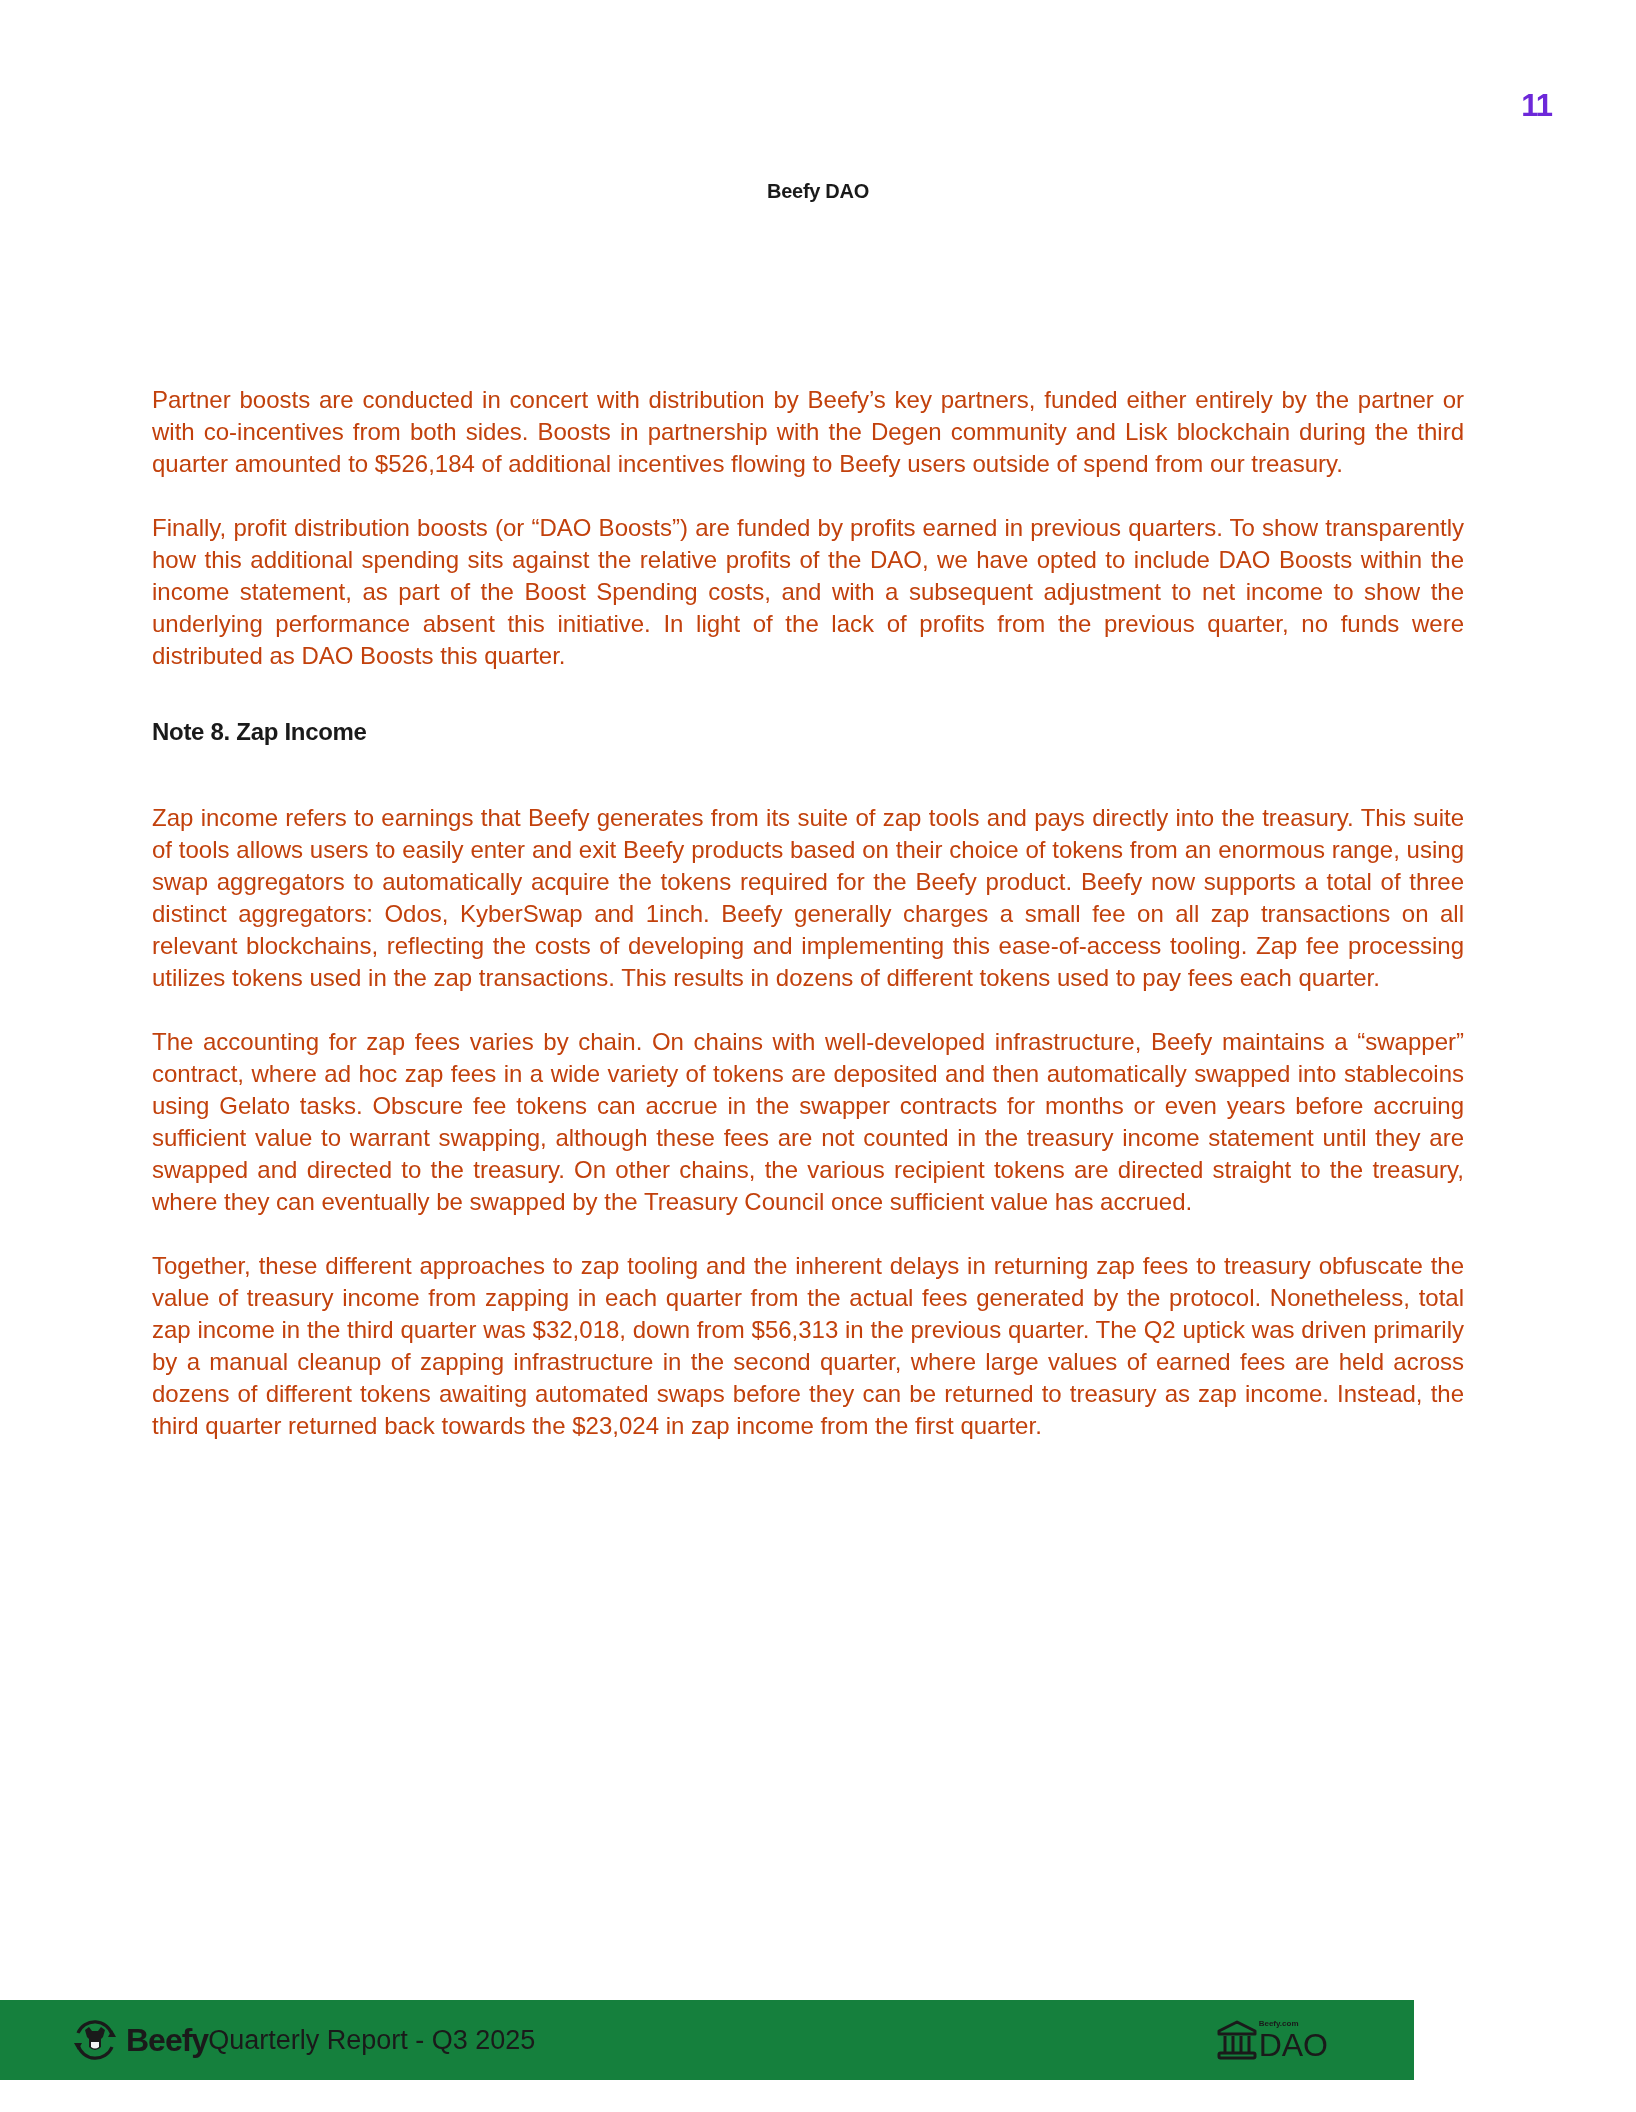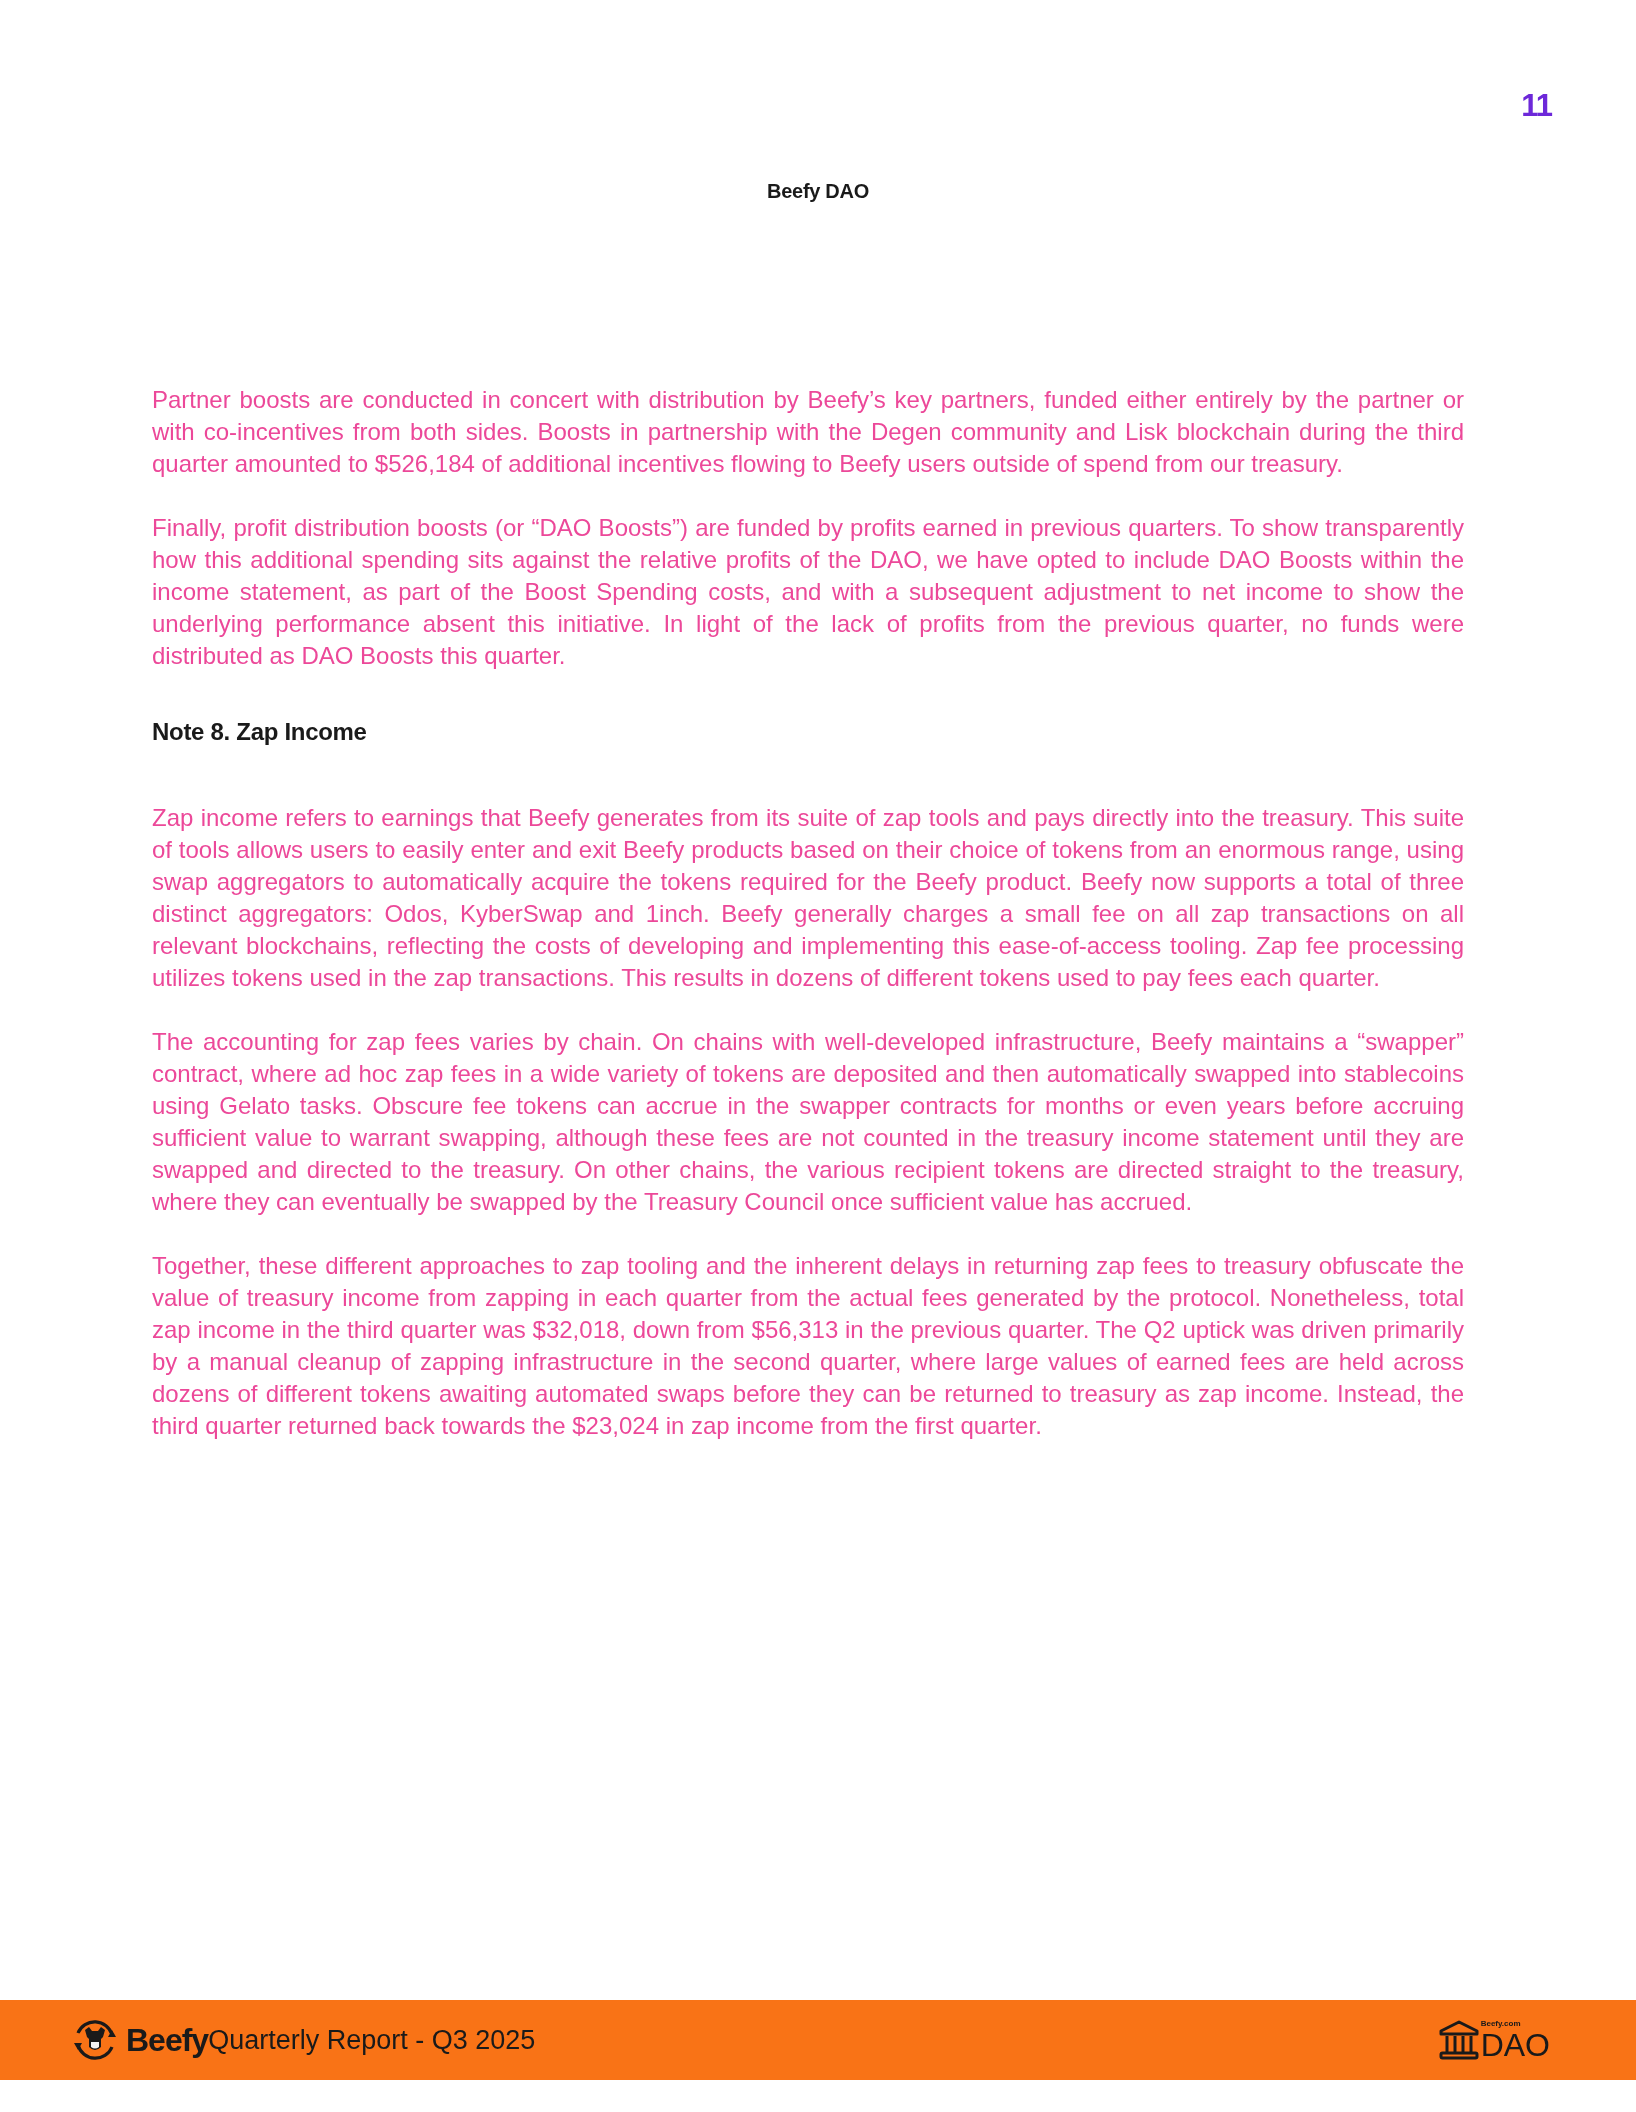--- a/index.html
+++ b/index.html
@@ -39,43 +39,43 @@
       position: absolute;
       top: 384px;
       left: 152px;
       width: 1312px;
     }
     .para {
       margin: 0;
       font-size: 24px;
       line-height: 32px;
       text-align: justify;
-      color: #ec4899;
+      color: #c2410c;
     }
     .para + .para {
       margin-top: 32px;
     }
     .note-heading {
       margin: 44px 0 0 0;
       font-size: 24px;
       font-weight: 700;
       letter-spacing: -0.3px;
       line-height: 32px;
       color: #1a1a1a;
     }
     .note-body {
       margin-top: 54px;
     }
     .footer {
       position: absolute;
       left: 0;
       top: 2000px;
-      width: 1636px;
+      width: 1414px;
       height: 80px;
-      background: #f97316;
+      background: #15803d;
     }
     .footer-left {
       position: absolute;
       left: 70px;
       top: 14px;
       height: 52px;
       display: flex;
       align-items: center;
     }
     .beefy-logo-icon {

